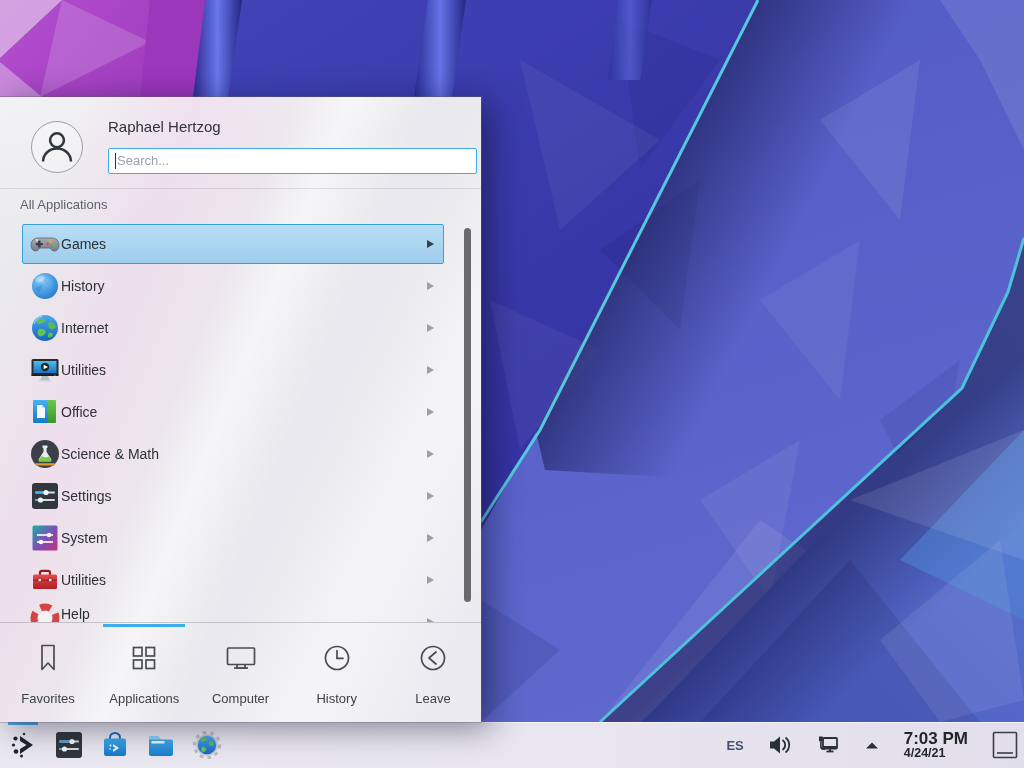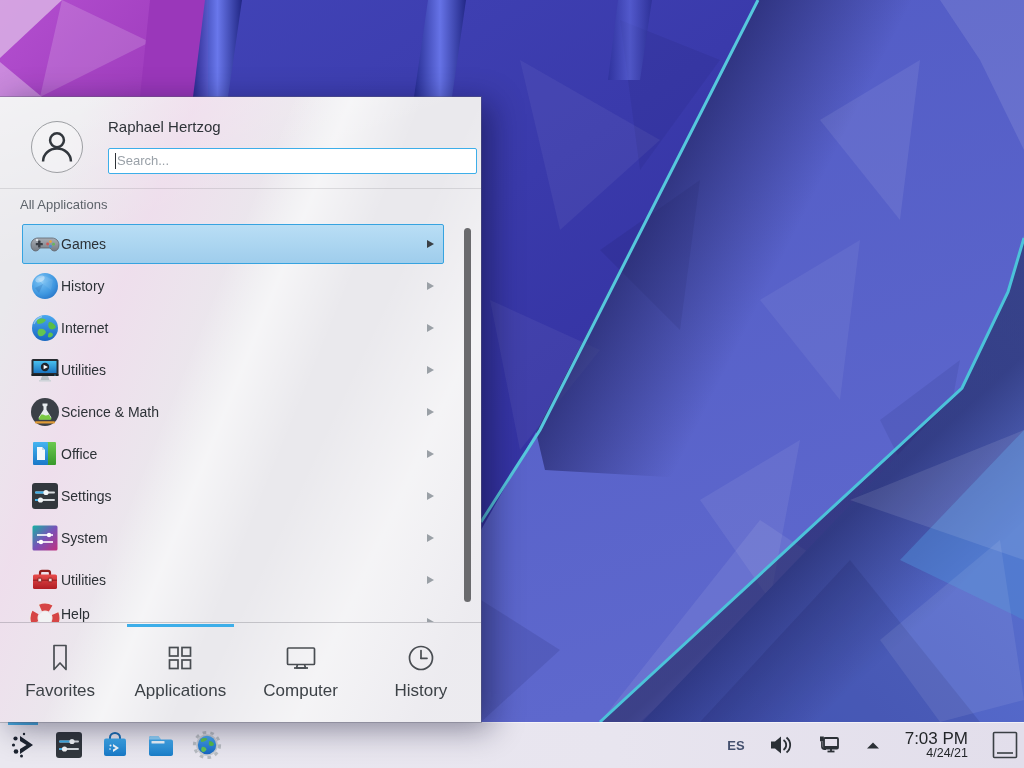--- a/index.html
+++ b/index.html
@@ -40,32 +40,32 @@
   .row .rlabel{position:relative;margin-left:0;font-size:14px;color:#2c3136;}
   .row .arrow{position:absolute;right:47px;top:50%;margin-top:-4.5px;width:0;height:0;
     border-left:7px solid #9aa0a6;border-top:4.5px solid transparent;border-bottom:4.5px solid transparent;}
   .row.selected .arrow{border-left-color:#3a3f44;}
   .row.clipped .ric,.row.clipped .rlabel{transform:translateY(-8px);}
   .scrollbar{position:absolute;right:10px;top:131px;width:7px;height:374px;background:#6a6a6d;border-radius:3.5px;}
   .tabbar{position:absolute;left:0;bottom:0;width:100%;height:99px;display:flex;
     border-top:1px solid rgba(90,90,100,0.28);}
   .tab{position:relative;flex:1;display:flex;flex-direction:column;align-items:center;padding-top:17px;}
   .tab.active::before{content:"";position:absolute;top:1px;left:7px;right:7px;height:3px;background:#3daee9;}
-  .tab .tlabel{margin-top:5px;font-size:17px;color:#3d4247;}
+  .tab .tlabel{margin-top:15px;font-size:13px;color:#3d4247;}
   
   .taskbar{position:absolute;left:0;top:722px;width:1024px;height:46px;z-index:4;
     background:linear-gradient(90deg,#eae8f0 0%,#e8e5ef 60%,#e2deeb 100%);
     box-shadow:inset 0 1px 0 rgba(255,255,255,0.55);
     display:flex;align-items:center;}
   .launchers{display:flex;align-items:center;gap:8px;padding-left:4px;}
   .tbicon{position:relative;width:38px;height:46px;display:flex;align-items:center;justify-content:center;}
   .tbicon.active::after{content:"";position:absolute;top:0;left:4px;right:4px;height:3px;background:#45a8de;}
   .tray{margin-left:auto;display:flex;align-items:center;gap:24px;padding-right:6px;}
   .kb-layout{font-size:13px;font-weight:bold;color:#44506e;}
-  .clock{text-align:right;line-height:1.05;color:#232629;}
+  .clock{text-align:left;line-height:1.05;color:#232629;font-weight:bold;}
   .clock .time{font-size:17px;}
   .clock .date{font-size:12.5px;}
   svg{display:block;}
 </style>
 </head>
 <body>
 
 <div id="wallpaper">
 <svg width="1024" height="768" viewBox="0 0 1024 768">
   <defs>
@@ -249,51 +249,51 @@
         </svg>
       </span>
       <span class="rlabel">Utilities</span>
       <span class="arrow"></span>
     </div>
 
     <div class="row">
 
       <span class="ric">
         <svg viewBox="0 0 32 32" width="32" height="32">
-          <circle cx="16" cy="16" r="14" fill="#3b4047"></circle>
-          <path d="M13.5,7.5 h5 v2 l-1,1 v3.2 l4.6,7.3 c0.6,1 -0.1,2.2 -1.3,2.2 h-9.6 c-1.2,0 -1.9,-1.2 -1.3,-2.2 l4.6,-7.3 V10.5 l-1,-1 z" fill="#e8ecef"></path>
-          <path d="M12.2,18.5 l-2.5,4 c-0.4,0.7 0,1.2 0.8,1.2 h11 c0.8,0 1.2,-0.5 0.8,-1.2 l-2.5,-4 c-1.5,1 -2.8,1.4 -4.1,0.7 c-1.3,-0.7 -2.4,-0.7 -3.5,-0.7 z" fill="#7ac943"></path>
-          <rect x="6" y="25.3" width="20" height="2.3" rx="1.1" fill="#e09b38"></rect>
-        </svg>
-      </span>
-      <span class="rlabel">Science &amp; Math</span>
-      <span class="arrow"></span>
-    </div>
-
-    <div class="row">
-
-      <span class="ric">
-        <svg viewBox="0 0 32 32" width="32" height="32">
           <defs>
             <linearGradient id="goffg" x1="0" y1="0" x2="0" y2="1">
                 <stop offset="0" stop-color="#6cc94f"></stop>
                 <stop offset="1" stop-color="#37992b"></stop>
               </linearGradient>
             <linearGradient id="goffb" x1="0" y1="0" x2="0" y2="1">
                 <stop offset="0" stop-color="#45b4f0"></stop>
                 <stop offset="1" stop-color="#1a78c8"></stop>
               </linearGradient>
           </defs>
           <rect x="14" y="4" width="13" height="23" rx="1" fill="url(#goffg)"></rect>
           <rect x="4" y="4" width="15" height="23" rx="1" fill="url(#goffb)"></rect>
           <path d="M8,9 h5 l3,3 v10 h-8 z" fill="#f4f8fb"></path>
           <path d="M13,9 l3,3 h-3 z" fill="#c9d7e2"></path>
         </svg>
       </span>
       <span class="rlabel">Office</span>
+      <span class="arrow"></span>
+    </div>
+
+    <div class="row">
+
+      <span class="ric">
+        <svg viewBox="0 0 32 32" width="32" height="32">
+          <circle cx="16" cy="16" r="14" fill="#3b4047"></circle>
+          <path d="M13.5,7.5 h5 v2 l-1,1 v3.2 l4.6,7.3 c0.6,1 -0.1,2.2 -1.3,2.2 h-9.6 c-1.2,0 -1.9,-1.2 -1.3,-2.2 l4.6,-7.3 V10.5 l-1,-1 z" fill="#e8ecef"></path>
+          <path d="M12.2,18.5 l-2.5,4 c-0.4,0.7 0,1.2 0.8,1.2 h11 c0.8,0 1.2,-0.5 0.8,-1.2 l-2.5,-4 c-1.5,1 -2.8,1.4 -4.1,0.7 c-1.3,-0.7 -2.4,-0.7 -3.5,-0.7 z" fill="#7ac943"></path>
+          <rect x="6" y="25.3" width="20" height="2.3" rx="1.1" fill="#e09b38"></rect>
+        </svg>
+      </span>
+      <span class="rlabel">Science &amp; Math</span>
       <span class="arrow"></span>
     </div>
 
     <div class="row">
 
       <span class="ric">
         <svg viewBox="0 0 32 32" width="32" height="32">
           <rect x="3" y="3" width="26" height="26" rx="3" fill="#32373d"></rect>
           <line x1="7" y1="12.5" x2="25" y2="12.5" stroke="#d7dbdf" stroke-width="2" stroke-linecap="round"></line>
           <line x1="7" y1="12.5" x2="17" y2="12.5" stroke="#3daee9" stroke-width="2" stroke-linecap="round"></line>
@@ -399,20 +399,29 @@
     </div>
     <div class="tab">
       <span>
         <svg viewBox="0 0 36 36" width="36" height="36" fill="none" stroke="#494d52" stroke-width="1.7" stroke-linecap="round">
           <circle cx="18" cy="18" r="11.5"></circle>
           <path d="M18,10.5 V18.3"></path>
             <path d="M18,18.3 H24"></path>
         </svg>
       </span>
       <span class="tlabel">History</span>
+    </div>
+    <div class="tab">
+      <span>
+        <svg viewBox="0 0 36 36" width="36" height="36" fill="none" stroke="#494d52" stroke-width="1.7" stroke-linejoin="round">
+          <circle cx="18" cy="18" r="11.5"></circle>
+          <path d="M21.5,11.5 L14,18 L21.5,24.5"></path>
+        </svg>
+      </span>
+      <span class="tlabel">Leave</span>
     </div>
   </div>
 </div>
 
 <div class="taskbar">
   <div class="launchers">
 
     <div class="tbicon active">
       <span>
         <svg viewBox="0 0 32 32" width="32" height="32" fill="#1d2430">

